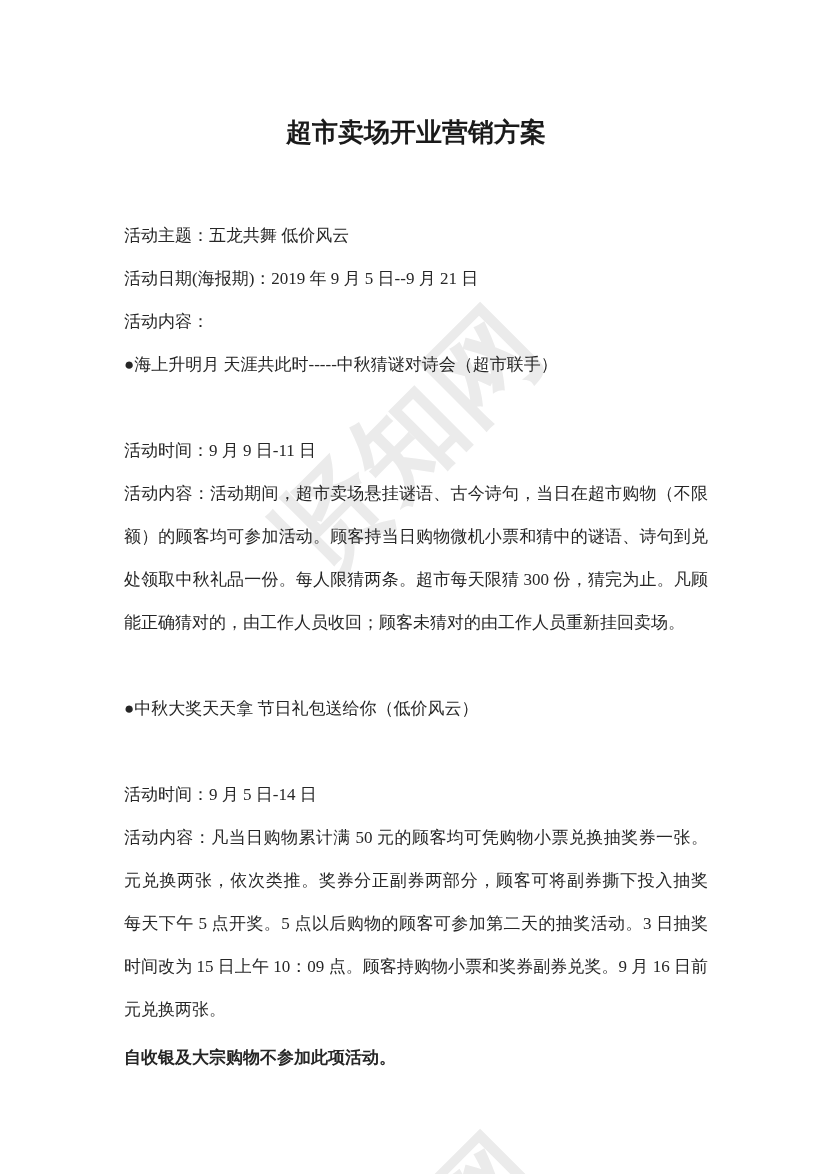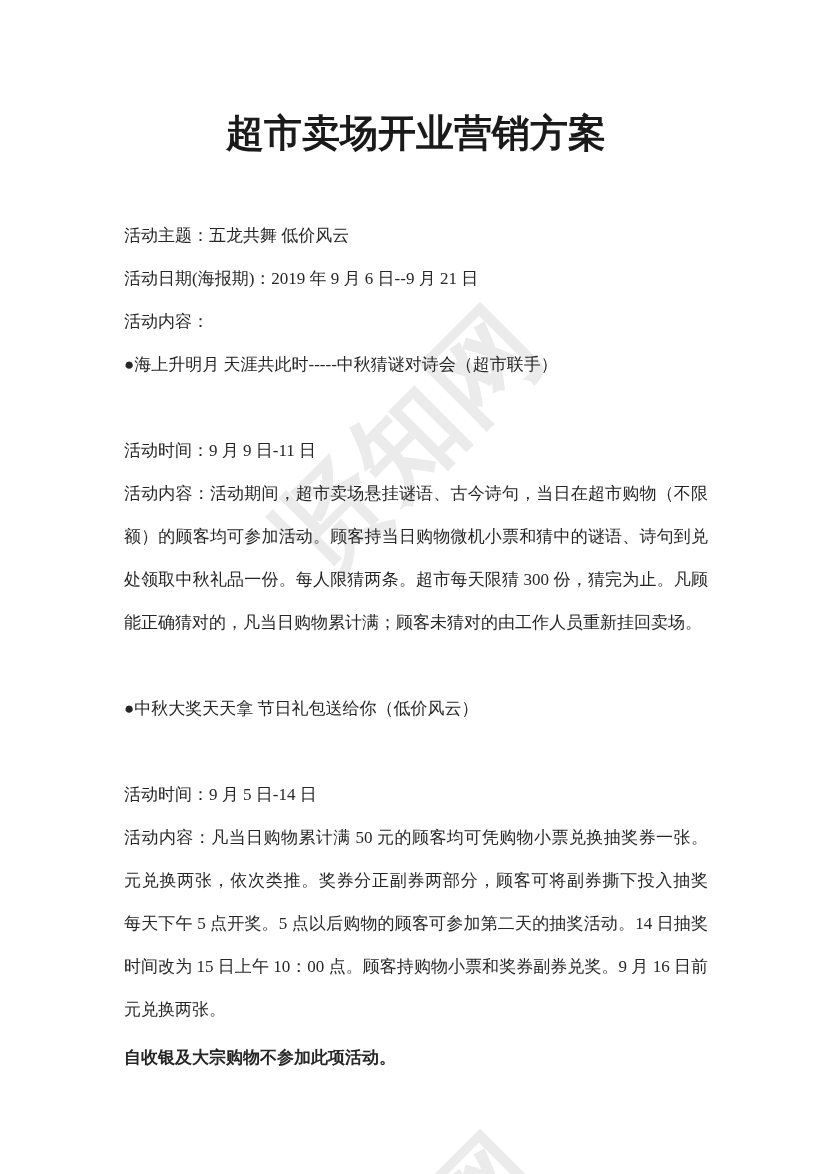--- a/index.html
+++ b/index.html
@@ -33,21 +33,21 @@
     position: absolute;
     z-index: 1;
     left: 124px;
     top: 0;
     width: 584px;
   }
   .doc-title {
     margin-top: 110px;
     height: 46px;
     line-height: 46px;
-    font-size: 38px;
+    font-size: 26px;
     font-weight: bold;
     text-align: center;
     color: #1a1a1a;
     white-space: nowrap;
   }
   .title-gap { height: 58px; }
   .line {
     height: 43px;
     line-height: 43px;
     font-size: 17px;
@@ -70,34 +70,34 @@
 
   <div class="watermark center" style="color: rgb(235, 235, 235);">贤知网</div>
   <div class="watermark bottom" style="color: rgb(235, 235, 235);">贤知网</div>
 
   <div class="content">
 
     <div class="doc-title">超市卖场开业营销方案</div>
     <div class="title-gap"></div>
 
     <div class="line">活动主题：五龙共舞 低价风云</div>
-    <div class="line">活动日期(海报期)：2019 年 9 月 6 日--9 月 21 日</div>
+    <div class="line">活动日期(海报期)：2019 年 9 月 5 日--9 月 21 日</div>
     <div class="line">活动内容：</div>
     <div class="line">●海上升明月 天涯共此时-----中秋猜谜对诗会（超市联手）</div>
     <div class="line"></div>
     <div class="line">活动时间：9 月 9 日-11 日</div>
     <div class="line justify">活动内容：活动期间，超市卖场悬挂谜语、古今诗句，当日在超市购物（不限金</div>
     <div class="line justify">额）的顾客均可参加活动。顾客持当日购物微机小票和猜中的谜语、诗句到兑奖</div>
     <div class="line justify">处领取中秋礼品一份。每人限猜两条。超市每天限猜 300 份，猜完为止。凡顾客</div>
-    <div class="line">能正确猜对的，凡当日购物累计满；顾客未猜对的由工作人员重新挂回卖场。</div>
+    <div class="line">能正确猜对的，由工作人员收回；顾客未猜对的由工作人员重新挂回卖场。</div>
     <div class="line"></div>
     <div class="line">●中秋大奖天天拿 节日礼包送给你（低价风云）</div>
     <div class="line"></div>
     <div class="line">活动时间：9 月 5 日-14 日</div>
     <div class="line justify">活动内容：凡当日购物累计满 50 元的顾客均可凭购物小票兑换抽奖券一张。100</div>
     <div class="line justify">元兑换两张，依次类推。奖券分正副券两部分，顾客可将副券撕下投入抽奖箱。</div>
-    <div class="line justify">每天下午 5 点开奖。5 点以后购物的顾客可参加第二天的抽奖活动。14 日抽奖</div>
-    <div class="line justify">时间改为 15 日上午 10：00 点。顾客持购物小票和奖券副券兑奖。9 月 16 日前</div>
+    <div class="line justify">每天下午 5 点开奖。5 点以后购物的顾客可参加第二天的抽奖活动。3 日抽奖</div>
+    <div class="line justify">时间改为 15 日上午 10：09 点。顾客持购物小票和奖券副券兑奖。9 月 16 日前</div>
     <div class="line">元兑换两张。</div>
     <div class="line last-gap">自收银及大宗购物不参加此项活动。</div>
 
   </div>
 </div>
 
 </body></html>

